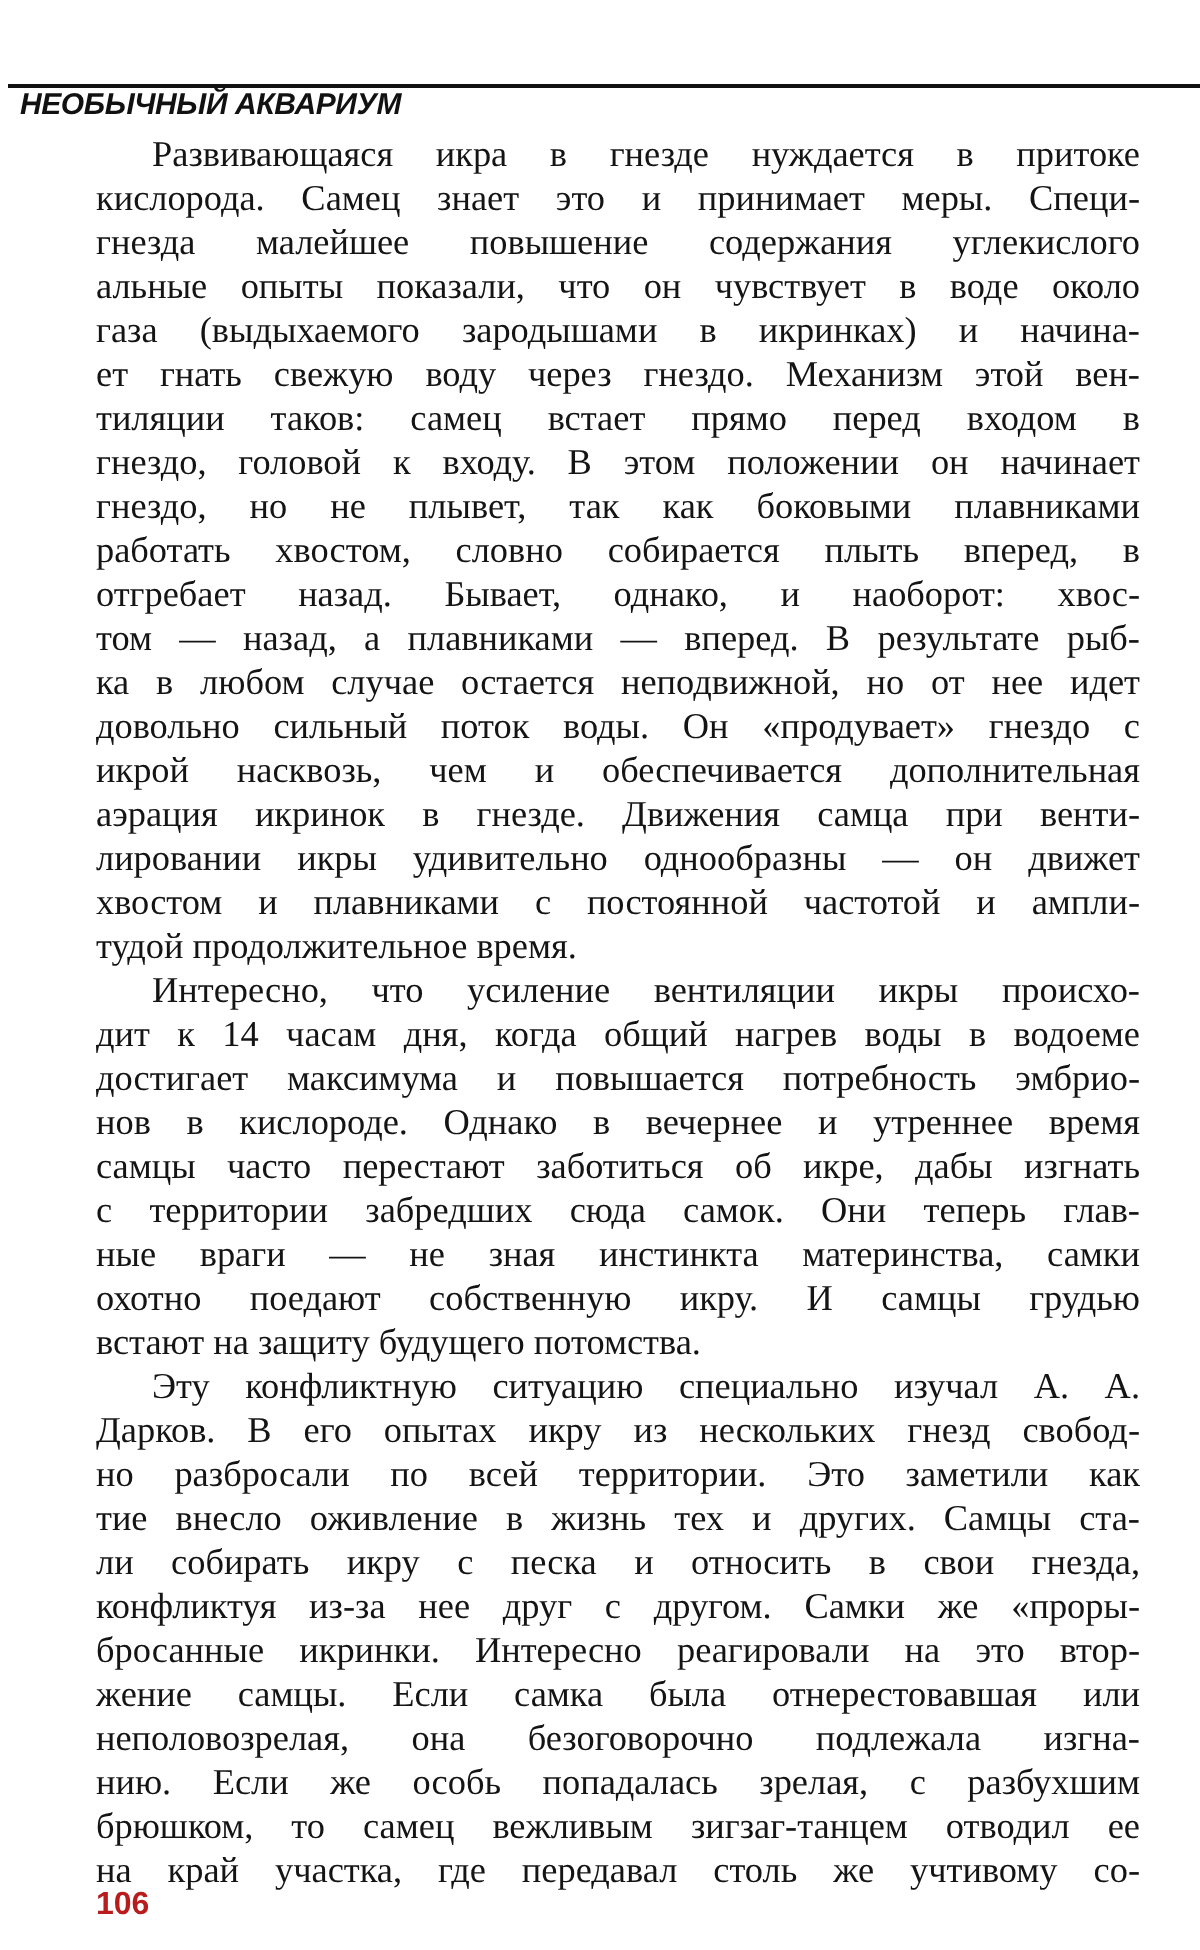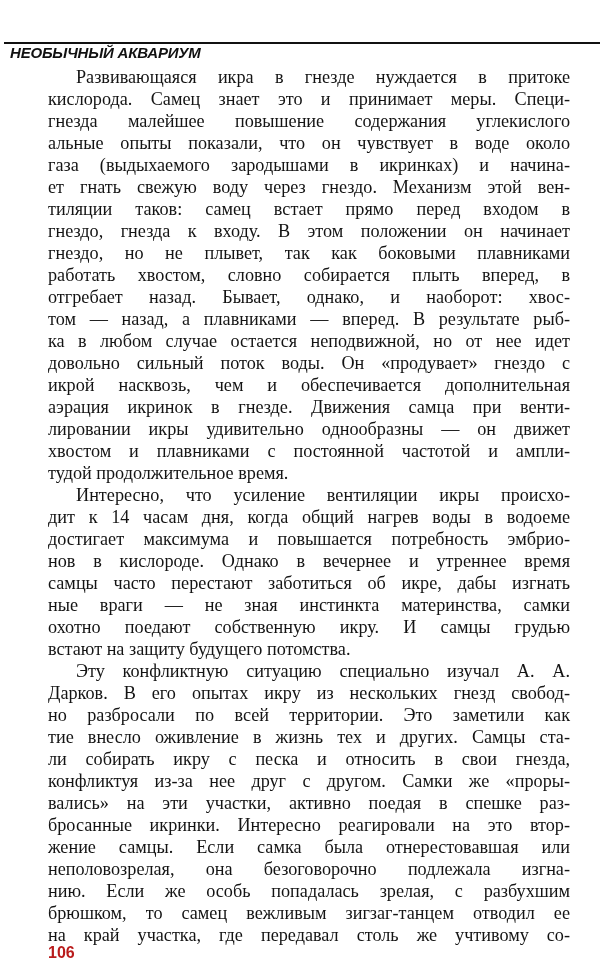--- a/index.html
+++ b/index.html
@@ -43,51 +43,51 @@
 
 <div class="text-body">
   <div>
     <span class="line indent">Развивающаяся икра в гнезде нуждается в притоке</span>
     <span class="line">кислорода. Самец знает это и принимает меры. Специ-</span>
     <span class="line">гнезда малейшее повышение содержания углекислого</span>
     <span class="line">альные опыты показали, что он чувствует в воде около</span>
     <span class="line">газа (выдыхаемого зародышами в икринках) и начина-</span>
     <span class="line">ет гнать свежую воду через гнездо. Механизм этой вен-</span>
     <span class="line">тиляции таков: самец встает прямо перед входом в</span>
-    <span class="line">гнездо, гнезда к входу. В этом положении он начинает</span>
+    <span class="line">гнездо, головой к входу. В этом положении он начинает</span>
     <span class="line">гнездо, но не плывет, так как боковыми плавниками</span>
     <span class="line">работать хвостом, словно собирается плыть вперед, в</span>
     <span class="line">отгребает назад. Бывает, однако, и наоборот: хвос-</span>
     <span class="line">том — назад, а плавниками — вперед. В результате рыб-</span>
     <span class="line">ка в любом случае остается неподвижной, но от нее идет</span>
     <span class="line">довольно сильный поток воды. Он «продувает» гнездо с</span>
     <span class="line">икрой насквозь, чем и обеспечивается дополнительная</span>
     <span class="line">аэрация икринок в гнезде. Движения самца при венти-</span>
     <span class="line">лировании икры удивительно однообразны — он движет</span>
     <span class="line">хвостом и плавниками с постоянной частотой и ампли-</span>
     <span class="line last">тудой продолжительное время.</span>
   </div>
   <div>
     <span class="line indent">Интересно, что усиление вентиляции икры происхо-</span>
     <span class="line">дит к 14 часам дня, когда общий нагрев воды в водоеме</span>
     <span class="line">достигает максимума и повышается потребность эмбрио-</span>
     <span class="line">нов в кислороде. Однако в вечернее и утреннее время</span>
     <span class="line">самцы часто перестают заботиться об икре, дабы изгнать</span>
+    <span class="line">с территории забредших сюда самок. Они теперь глав-</span>
     <span class="line">ные враги — не зная инстинкта материнства, самки</span>
     <span class="line">охотно поедают собственную икру. И самцы грудью</span>
     <span class="line last">встают на защиту будущего потомства.</span>
   </div>
   <div>
     <span class="line indent">Эту конфликтную ситуацию специально изучал А. А.</span>
     <span class="line">Дарков. В его опытах икру из нескольких гнезд свобод-</span>
     <span class="line">но разбросали по всей территории. Это заметили как</span>
     <span class="line">тие внесло оживление в жизнь тех и других. Самцы ста-</span>
     <span class="line">ли собирать икру с песка и относить в свои гнезда,</span>
     <span class="line">конфликтуя из-за нее друг с другом. Самки же «проры-</span>
-    <span class="line">вались» на эти участки, активно поедая в спешке раз-</span>
     <span class="line">бросанные икринки. Интересно реагировали на это втор-</span>
     <span class="line">жение самцы. Если самка была отнерестовавшая или</span>
     <span class="line">неполовозрелая, она безоговорочно подлежала изгна-</span>
     <span class="line">нию. Если же особь попадалась зрелая, с разбухшим</span>
     <span class="line">брюшком, то самец вежливым зигзаг-танцем отводил ее</span>
     <span class="line">на край участка, где передавал столь же учтивому со-</span>
 
   </div>
 </div>
 

